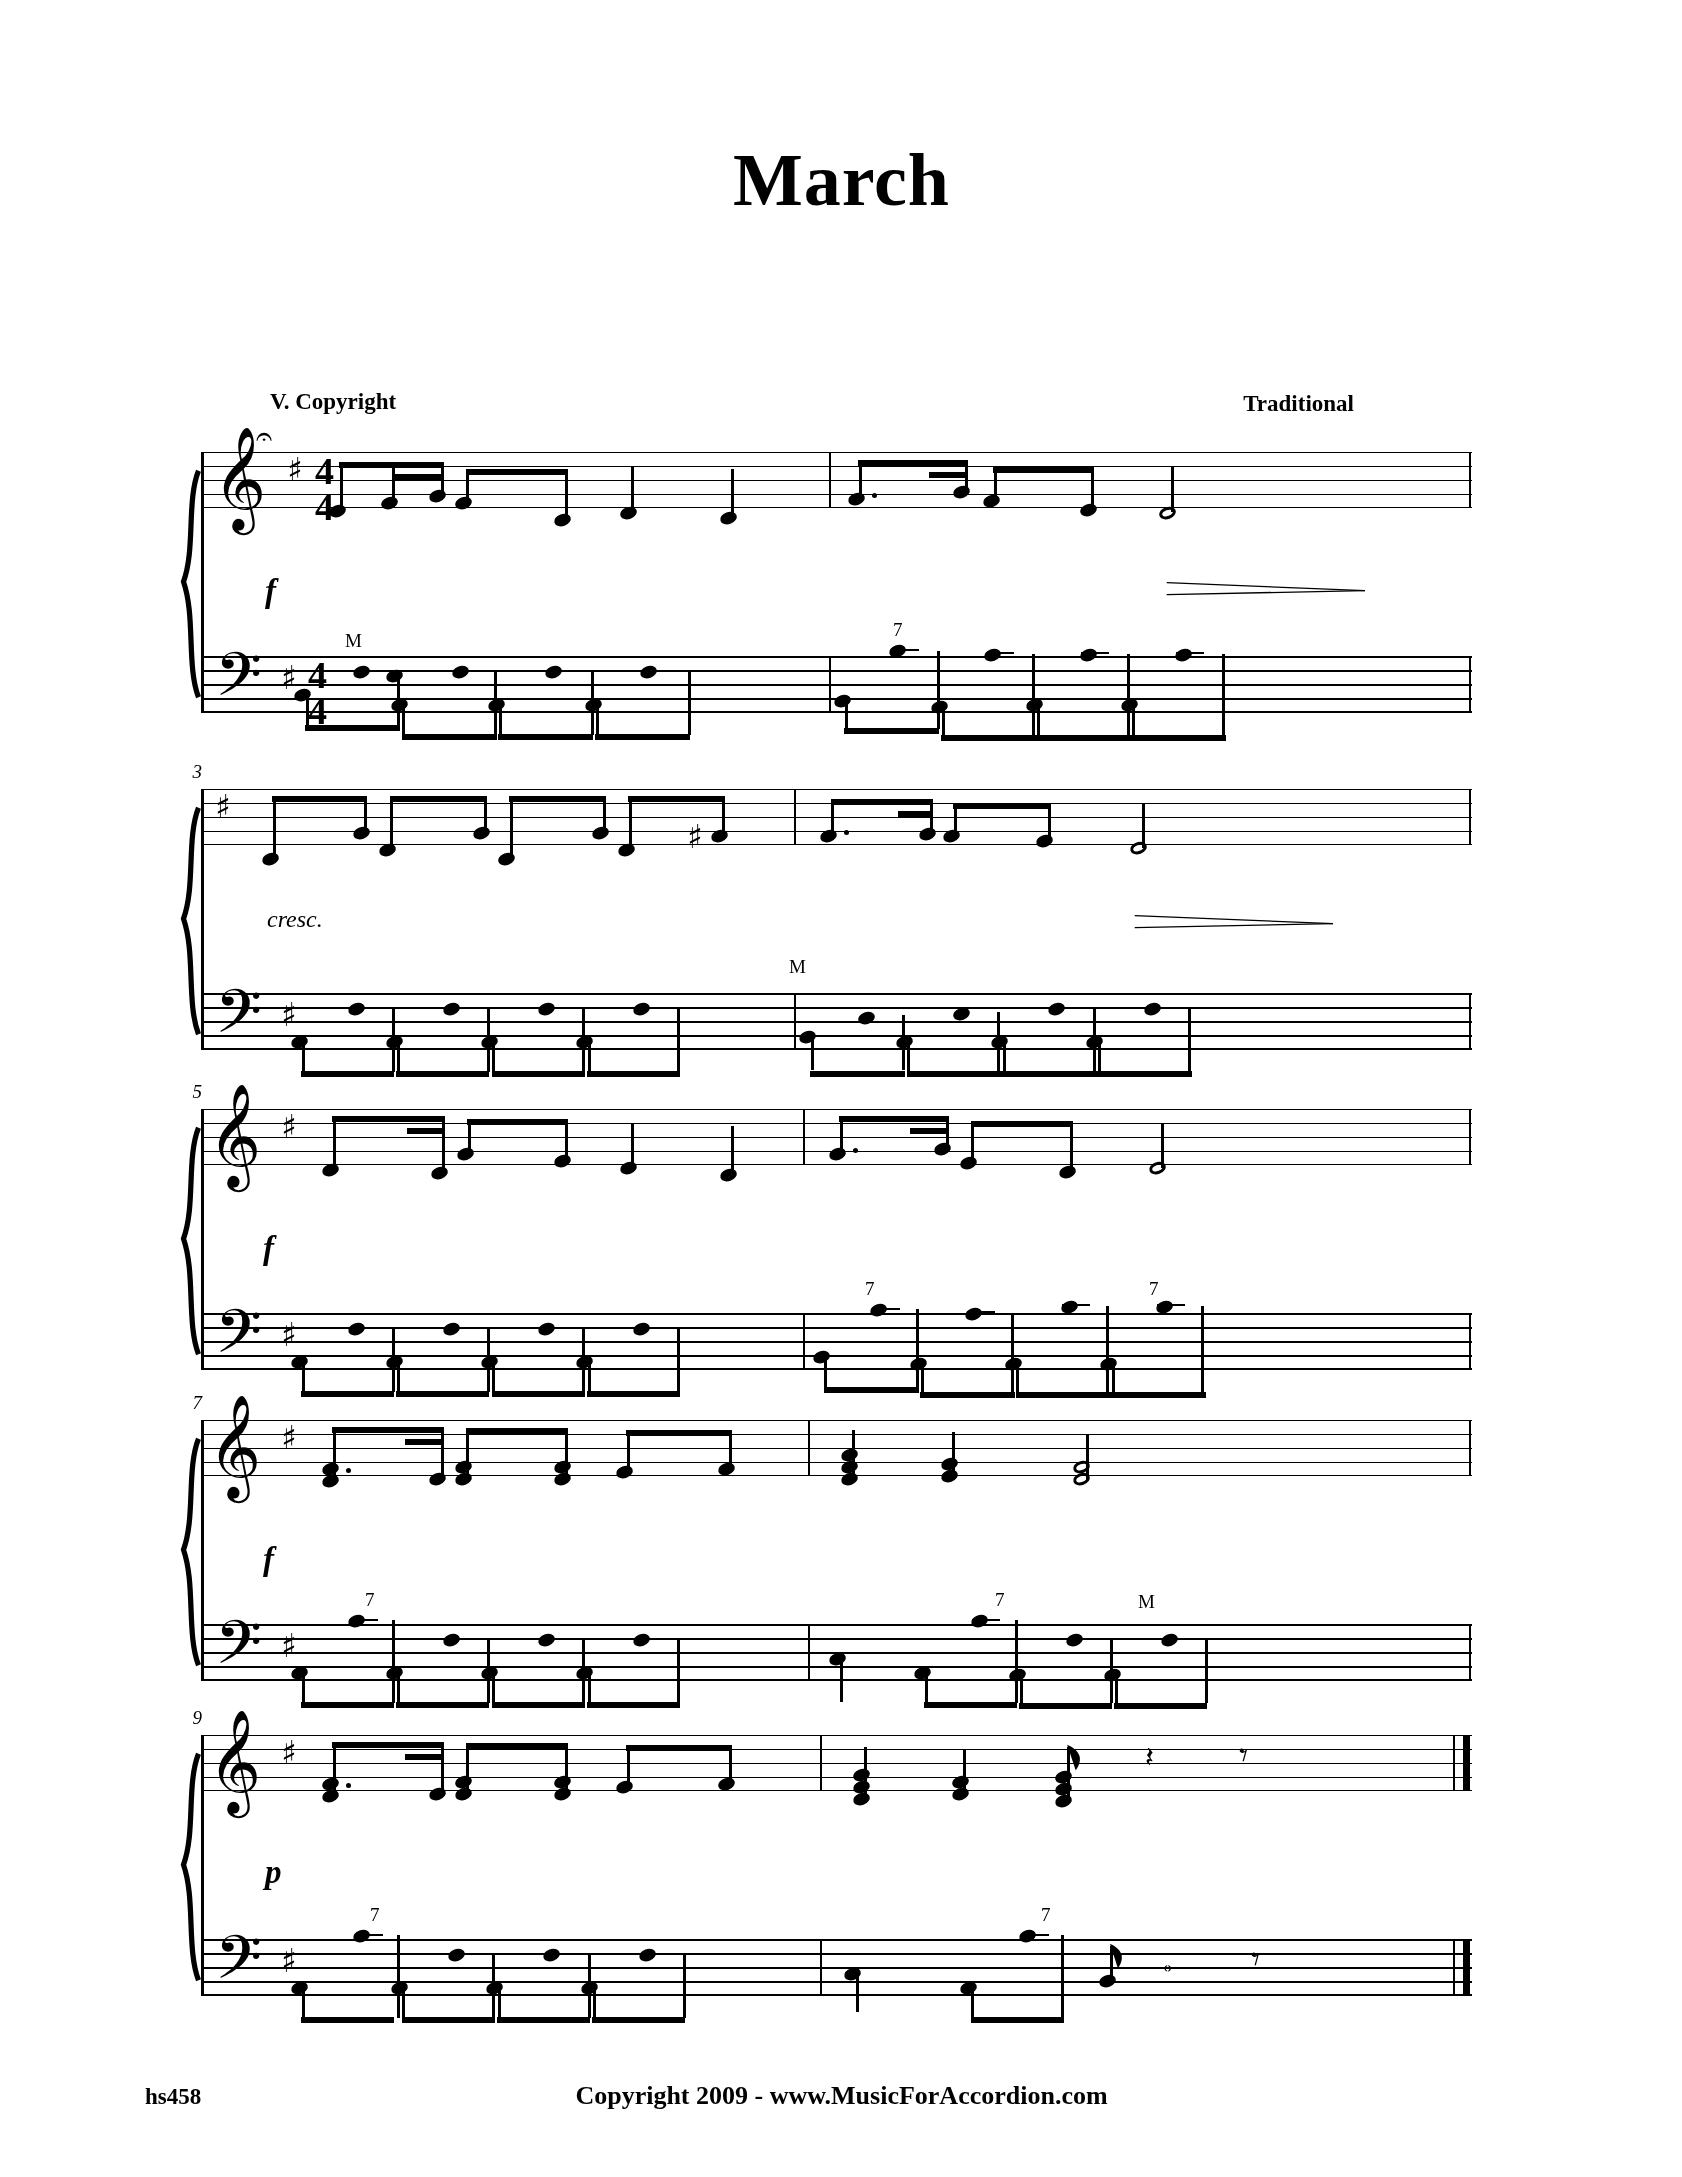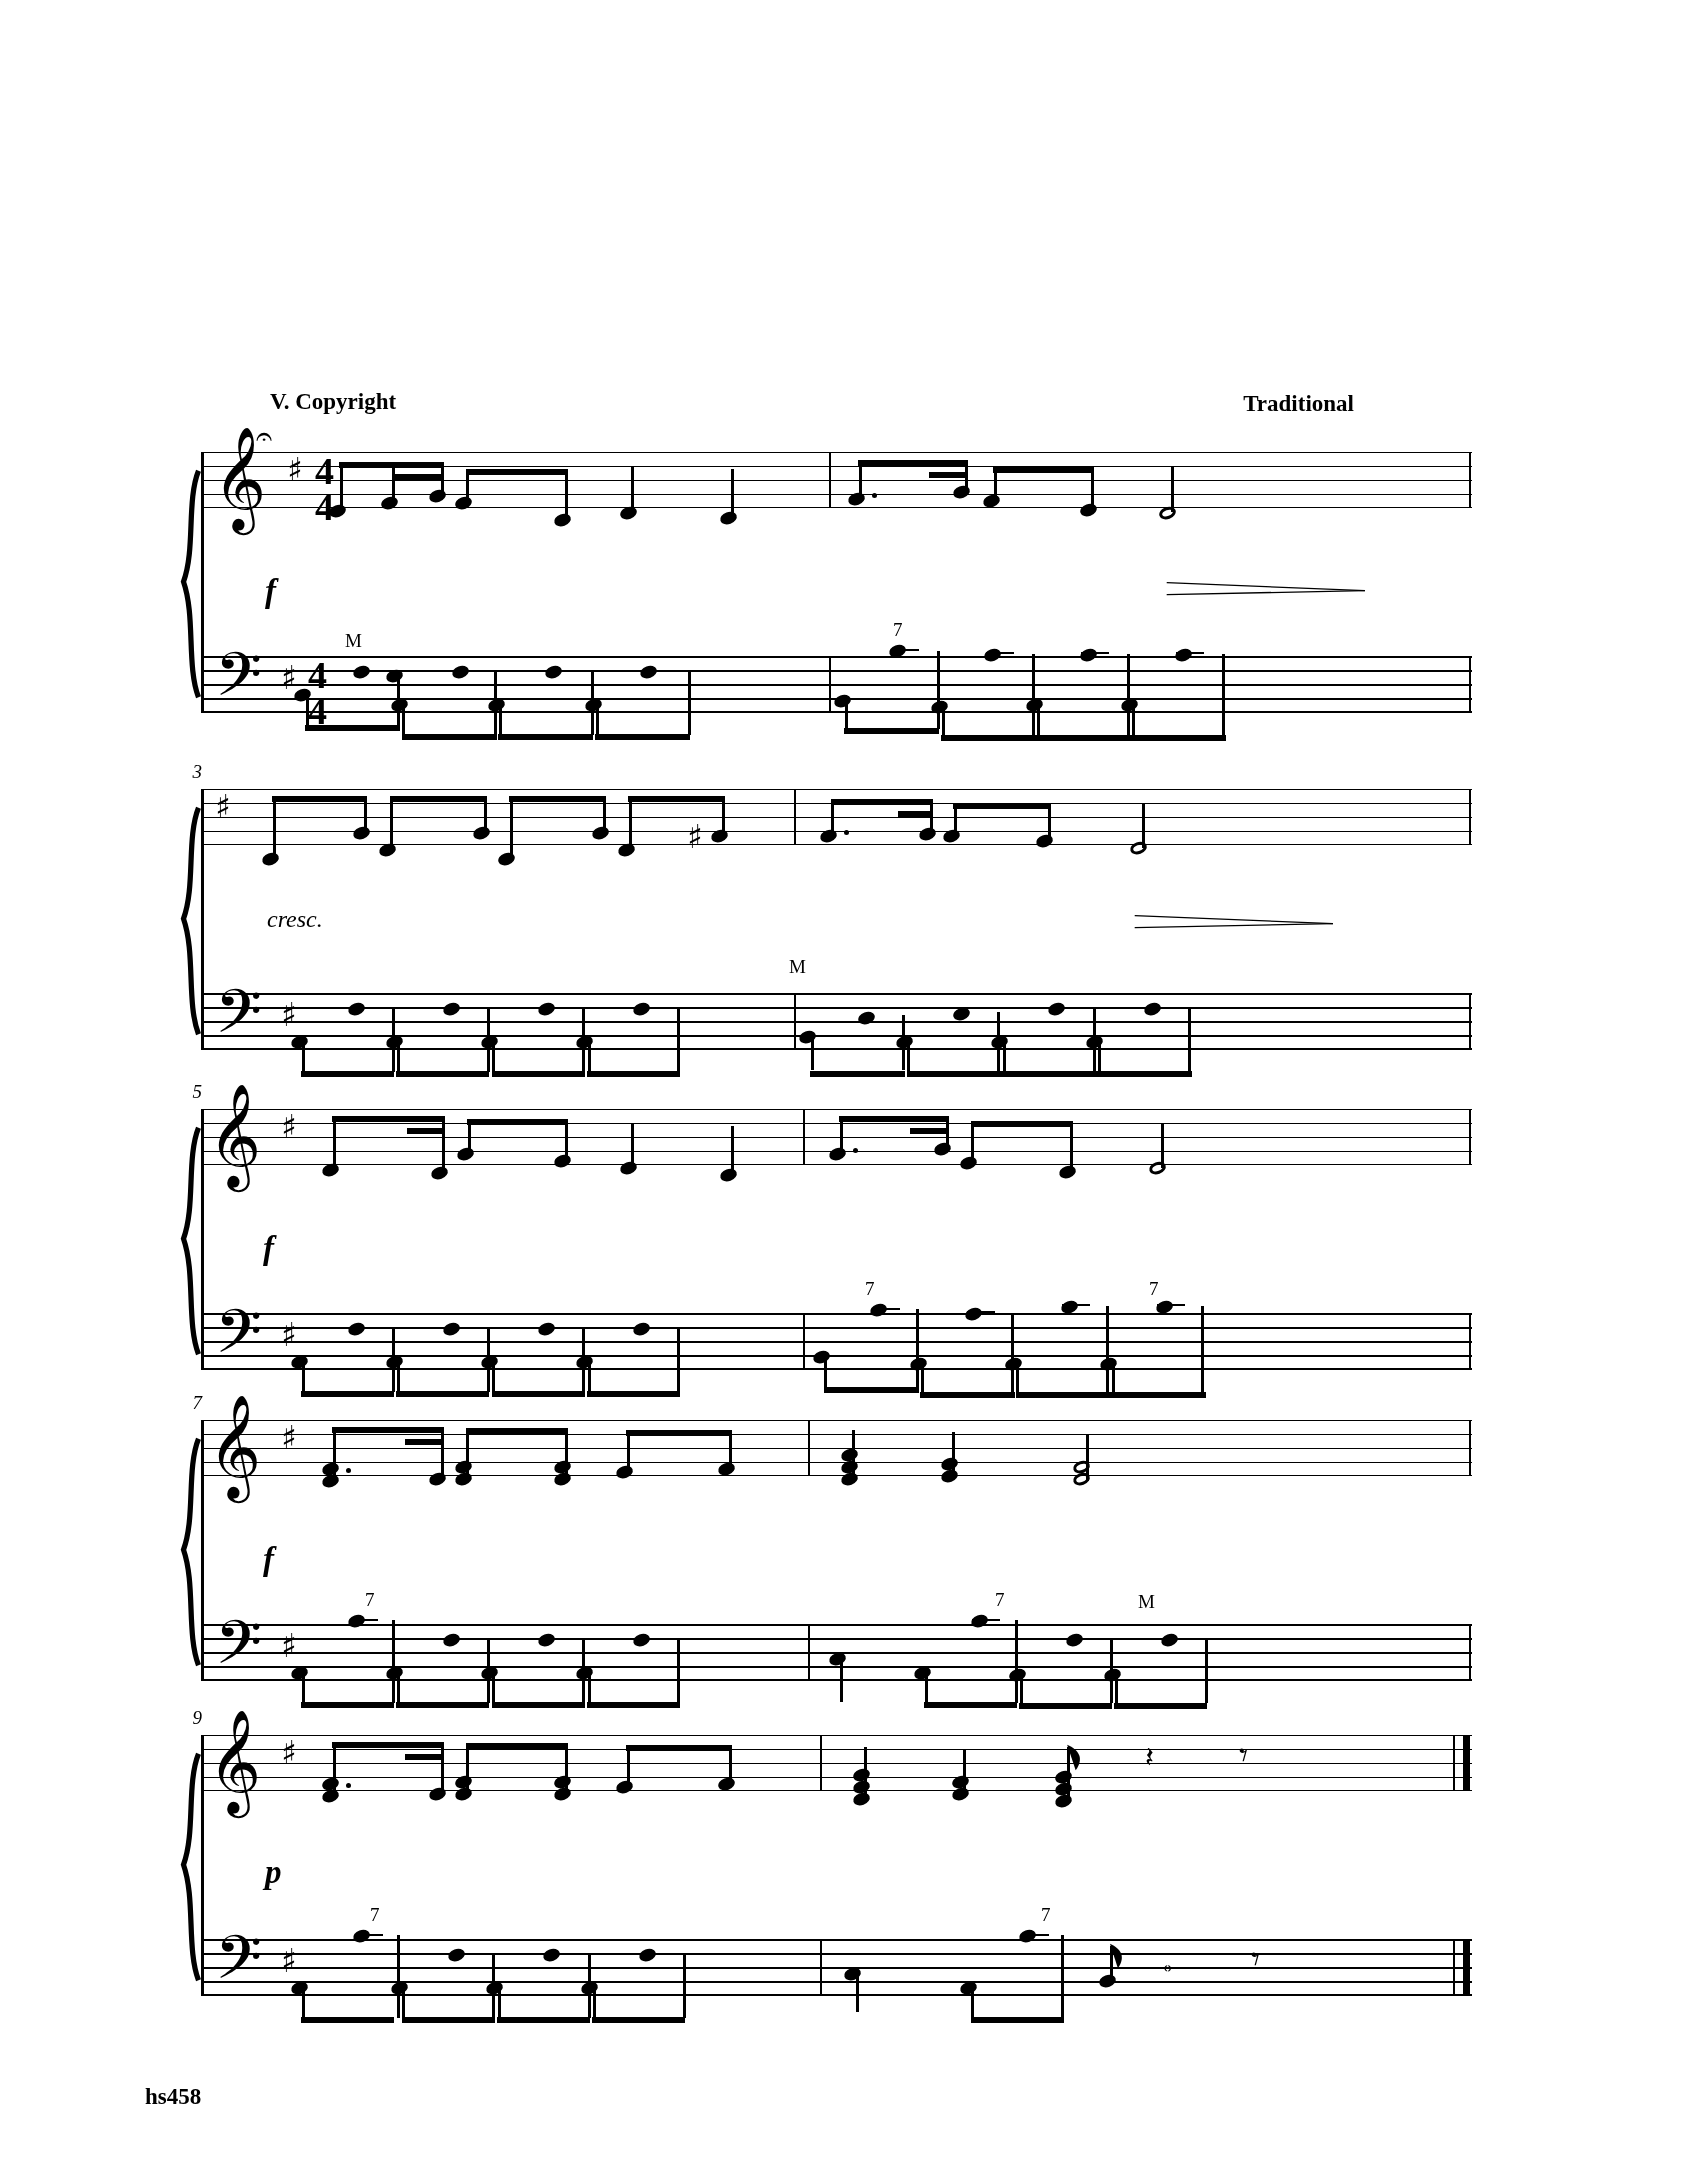--- a/index.html
+++ b/index.html
@@ -218,20 +218,21 @@
     text-align: center;
     font-size: 26px;
     font-weight: bold;
   }
 </style>
 </head>
 <body>
 
 <div class="page">
 
+  <div class="title">March</div>
 
   <div class="composer-left">V. Copyright</div>
   <div class="composer-right">Traditional</div>
 
   <div class="system" style="top:443px; height:311px;">
 
     <svg class="brace" width="26" height="268" viewBox="0 0 30 310" style="top:7px;">
       <path d="M26 4 C10 44, 22 108, 6 152 C22 198, 10 264, 26 306" fill="none" stroke="#000" stroke-width="7"></path>
     </svg>
     <div class="sysbar" style="top:8.6px; height:259px;"></div>
@@ -878,15 +879,16 @@
     <div class="stem" style="left:909px; top:220px; height:33px;"></div>
     <svg style="position:absolute; left:909px; top:216px;" width="21" height="28" viewBox="0 0 24 32">
       <path d="M0 2 C13 8, 18 17, 9 30" fill="#000"></path>
     </svg>
 
     <div class="flagrest" style="left:962px; top:221px; font-size:29px;">𝅖</div>
     <div class="flagrest" style="left:1050px; top:216px;">𝄾</div>
   </div>
 
   <div class="footer-left">hs458</div>
+  <div class="footer-center">Copyright 2009 - www.MusicForAccordion.com</div>
 
 </div>
 
 
 </body></html>

